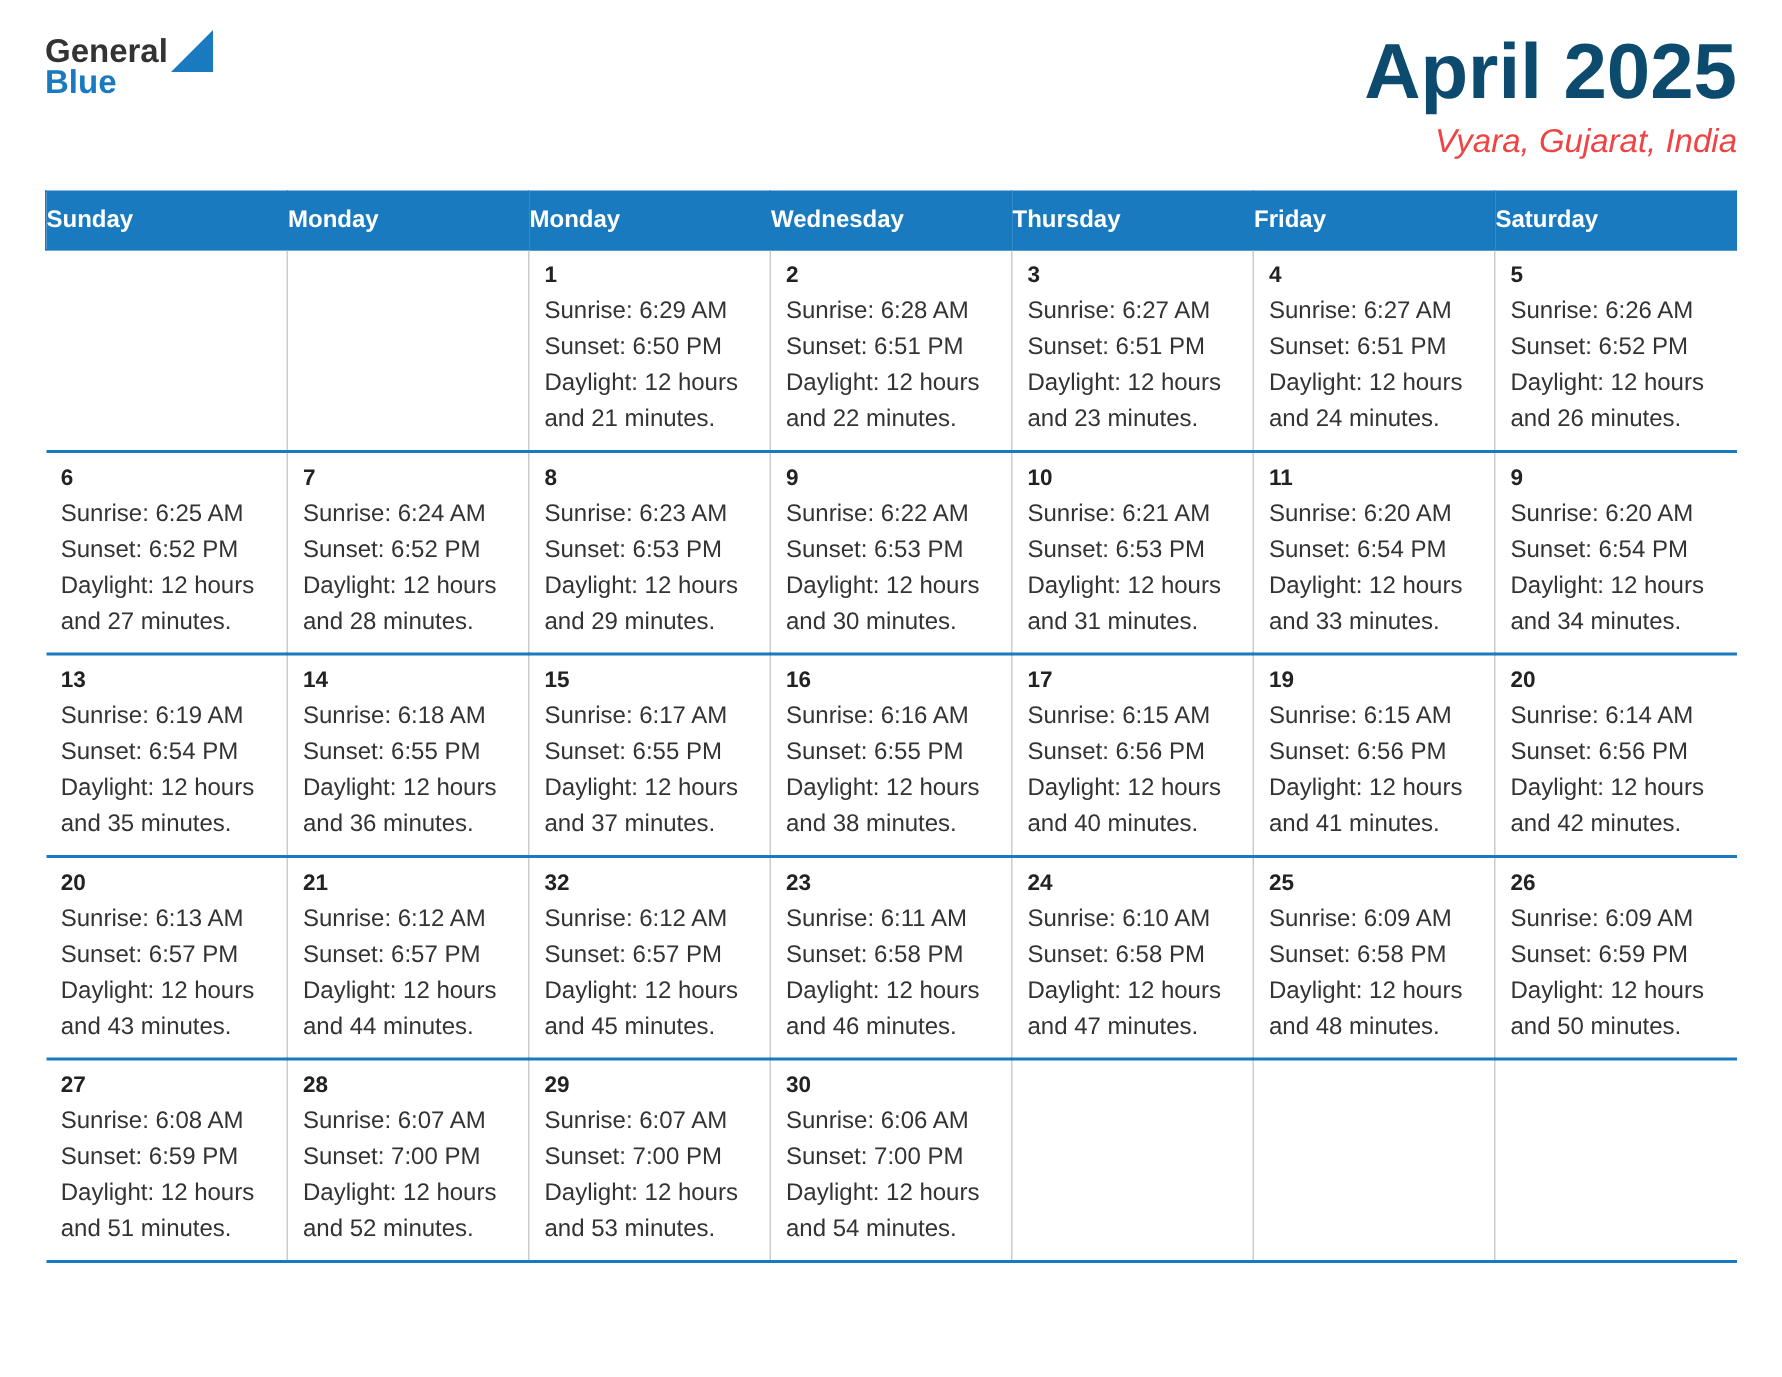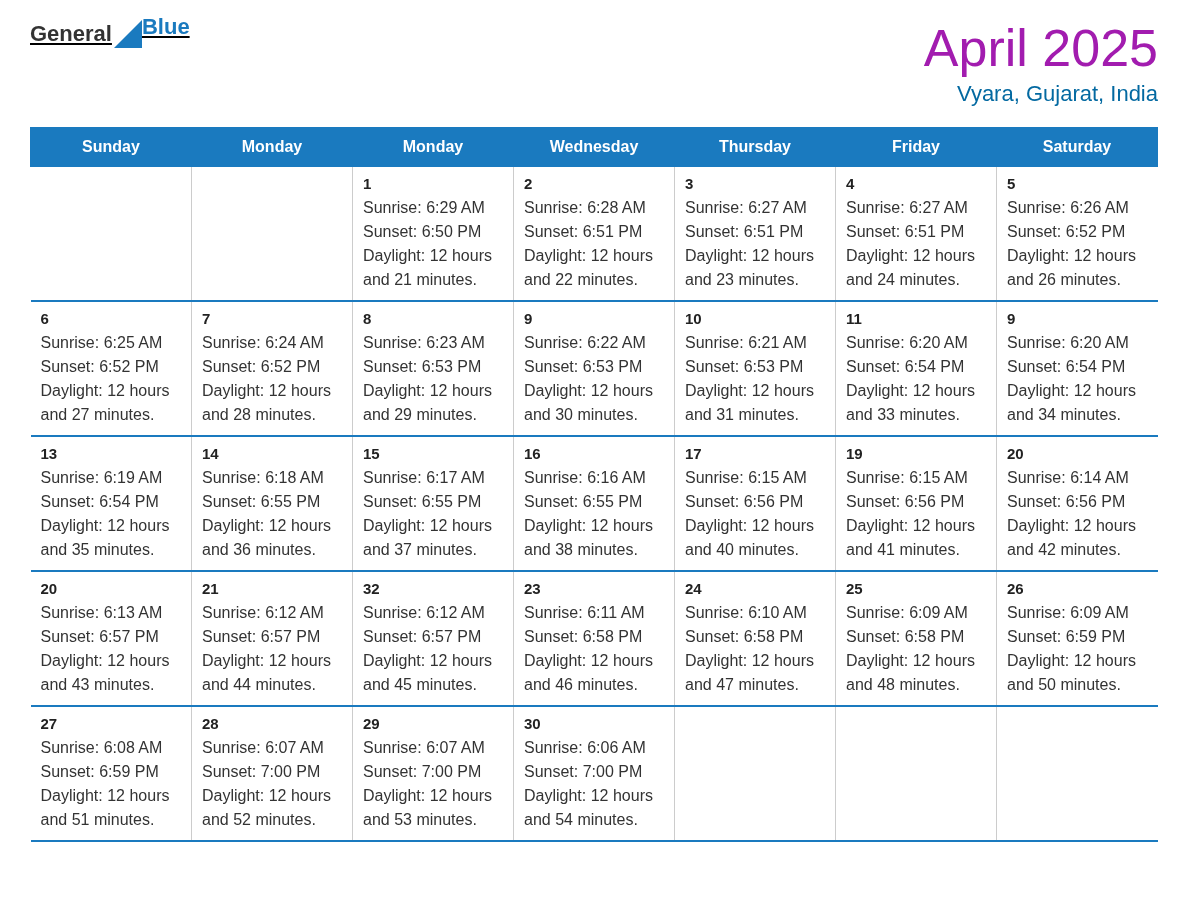--- a/index.html
+++ b/index.html
@@ -29,42 +29,43 @@
     .logo-icon {
       width: 28px;
       height: 28px;
       margin-left: 2px;
     }
     .title-section {
       text-align: right;
     }
     .month-title {
       font-size: 52px;
-      font-weight: normal;
-      color: #a21caf;
+      font-weight: bold;
+      color: #0c4a6e;
       line-height: 1.1;
     }
     .location-title {
       font-size: 22px;
-      color: #0369a1;
+      color: #ef4444;
       margin-top: 4px;
+      font-style: italic;
     }
     .calendar {
       width: 100%;
       border-collapse: collapse;
     }
     .calendar thead tr {
       background-color: #1a7abf;
     }
     .calendar thead th {
       color: #ffffff;
       font-size: 16px;
       font-weight: 600;
-      padding: 10px 12px;
-      text-align: center;
+      padding: 10px 0;
+      text-align: left;
       border: 1px solid #1a7abf;
     }
     .calendar tbody tr {
       border-bottom: 2px solid #1a7abf;
     }
     .calendar tbody td {
       vertical-align: top;
       padding: 8px 10px;
       font-size: 13px;
       color: #333;
@@ -88,21 +89,21 @@
     }
     .empty-cell {
       background: #fff;
     }
   </style>
 </head>
 <body>
 
 <div class="header-row">
   <div class="logo">
-    <div style="display:flex; align-items:flex-start;text-decoration:underline;">
+    <div style="display:flex; flex-direction:column; align-items:flex-start;">
       <div style="display:flex; align-items:center;">
         <span class="logo-text">General</span>
         <svg class="logo-icon" viewBox="0 0 28 28">
           <polygon points="0,28 28,0 28,28" fill="#1a7abf"></polygon>
         </svg>
       </div>
       <span class="logo-text" style="color:#1a7abf; margin-top:-6px;">Blue</span>
     </div>
   </div>
   <div class="title-section">

